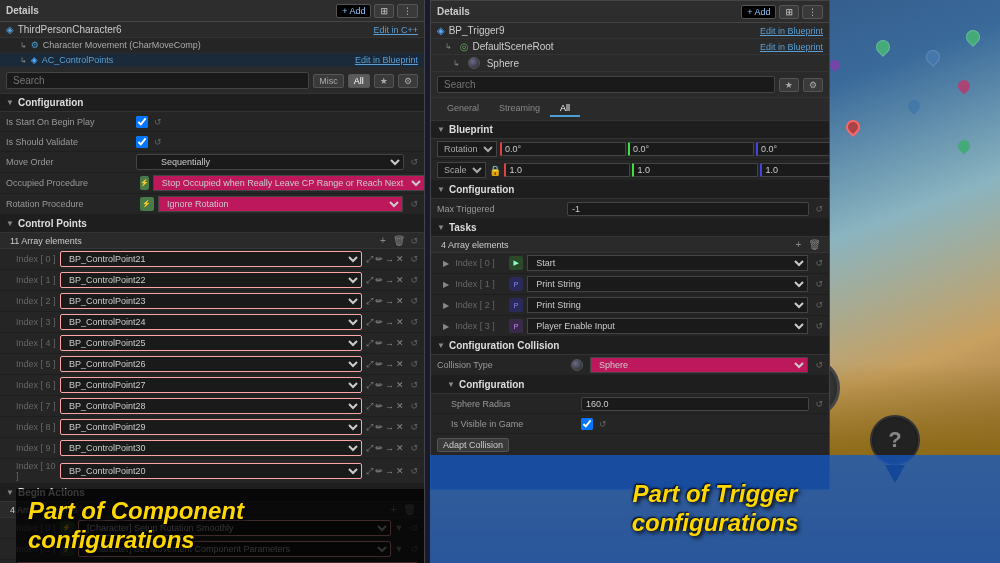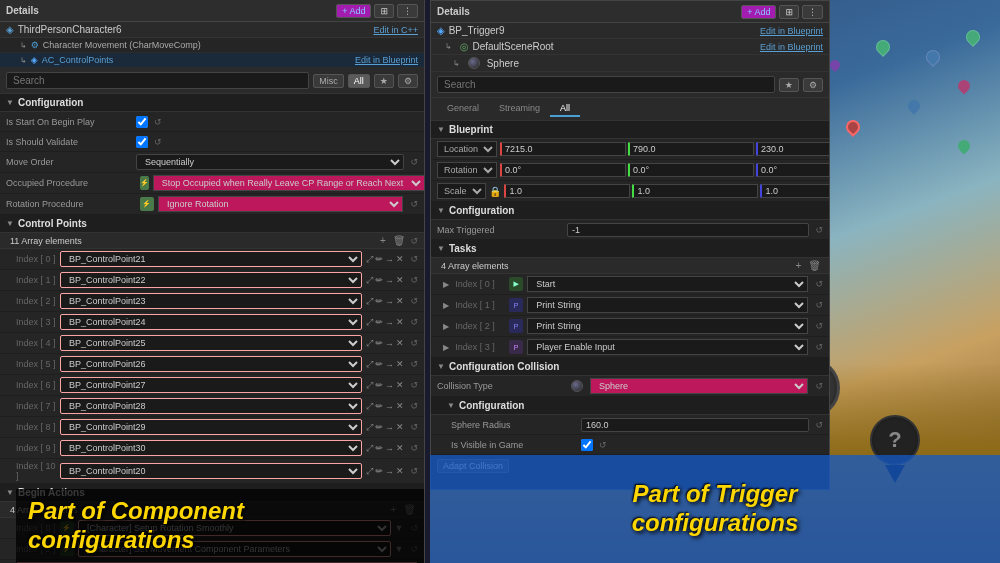--- a/index.html
+++ b/index.html
@@ -90,21 +90,21 @@
       background: #3a3a3a;
       border: 1px solid #555;
       color: #ccc;
       font-size: 9px;
       padding: 1px 5px;
       cursor: pointer;
       border-radius: 2px;
     }
 
     .header-btn.add-btn {
-      background: #a21caf;
+      background: #000000;
       color: #8ac8ff;
     }
 
     
     .actor-row {
       background: #2a2a2a;
       padding: 2px 6px;
       display: flex;
       align-items: center;
       gap: 4px;
@@ -248,21 +248,21 @@
 
     .prop-input.wide {
       flex: 1;
     }
 
     .prop-select {
       background: #1a1a1a;
       border: 1px solid #444;
       color: #ccc;
       font-size: 9px;
-      padding: 1px 4px;
+      padding: 1px 20px;
       border-radius: 2px;
       flex: 1;
     }
 
     .prop-checkbox {
       width: 12px;
       height: 12px;
     }
 
     
@@ -964,31 +964,20 @@
 
   <div class="panel-content">
 
     <div class="section-header">
       <span class="section-arrow">▼</span>
       <span class="section-title">Blueprint</span>
     </div>
 
     <div class="transform-row">
       <select class="transform-select">
-        <option>Location</option>
-      </select>
-      <div class="xyz-inputs">
-        <input class="xyz-input x-color" type="text" value="7215.0" style="">
-        <input class="xyz-input y-color" type="text" value="790.0" style="">
-        <input class="xyz-input z-color" type="text" value="230.0" style="">
-      </div>
-
-    </div>
-    <div class="transform-row">
-      <select class="transform-select">
         <option>Rotation</option>
       </select>
       <div class="xyz-inputs">
         <input class="xyz-input x-color" type="text" value="0.0°" style="">
         <input class="xyz-input y-color" type="text" value="0.0°" style="">
         <input class="xyz-input z-color" type="text" value="0.0°" style="">
       </div>
 
     </div>
     <div class="transform-row">

